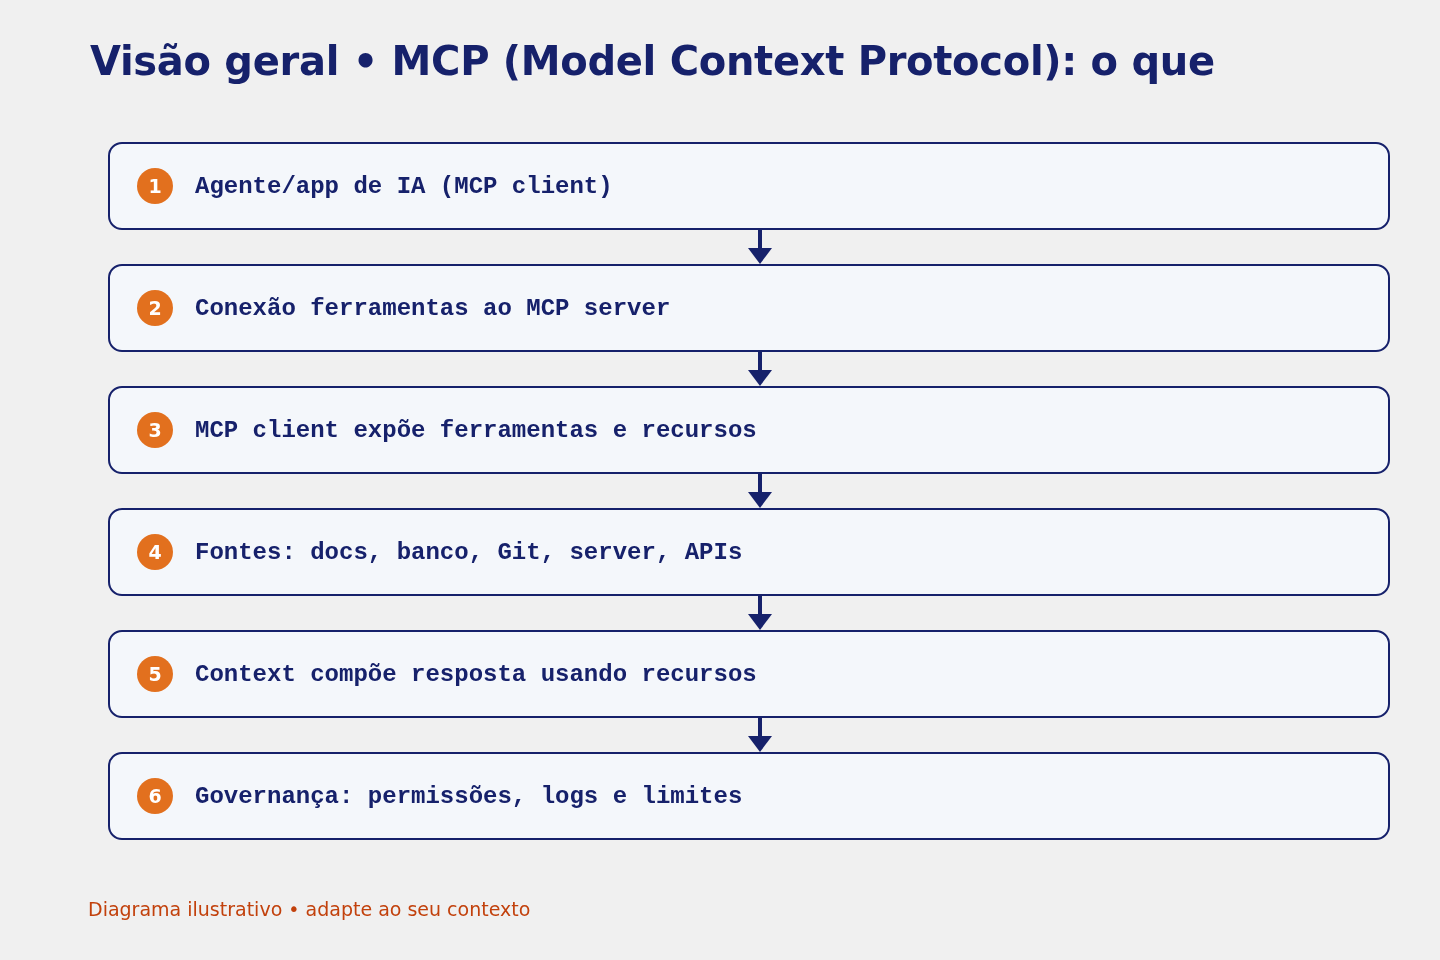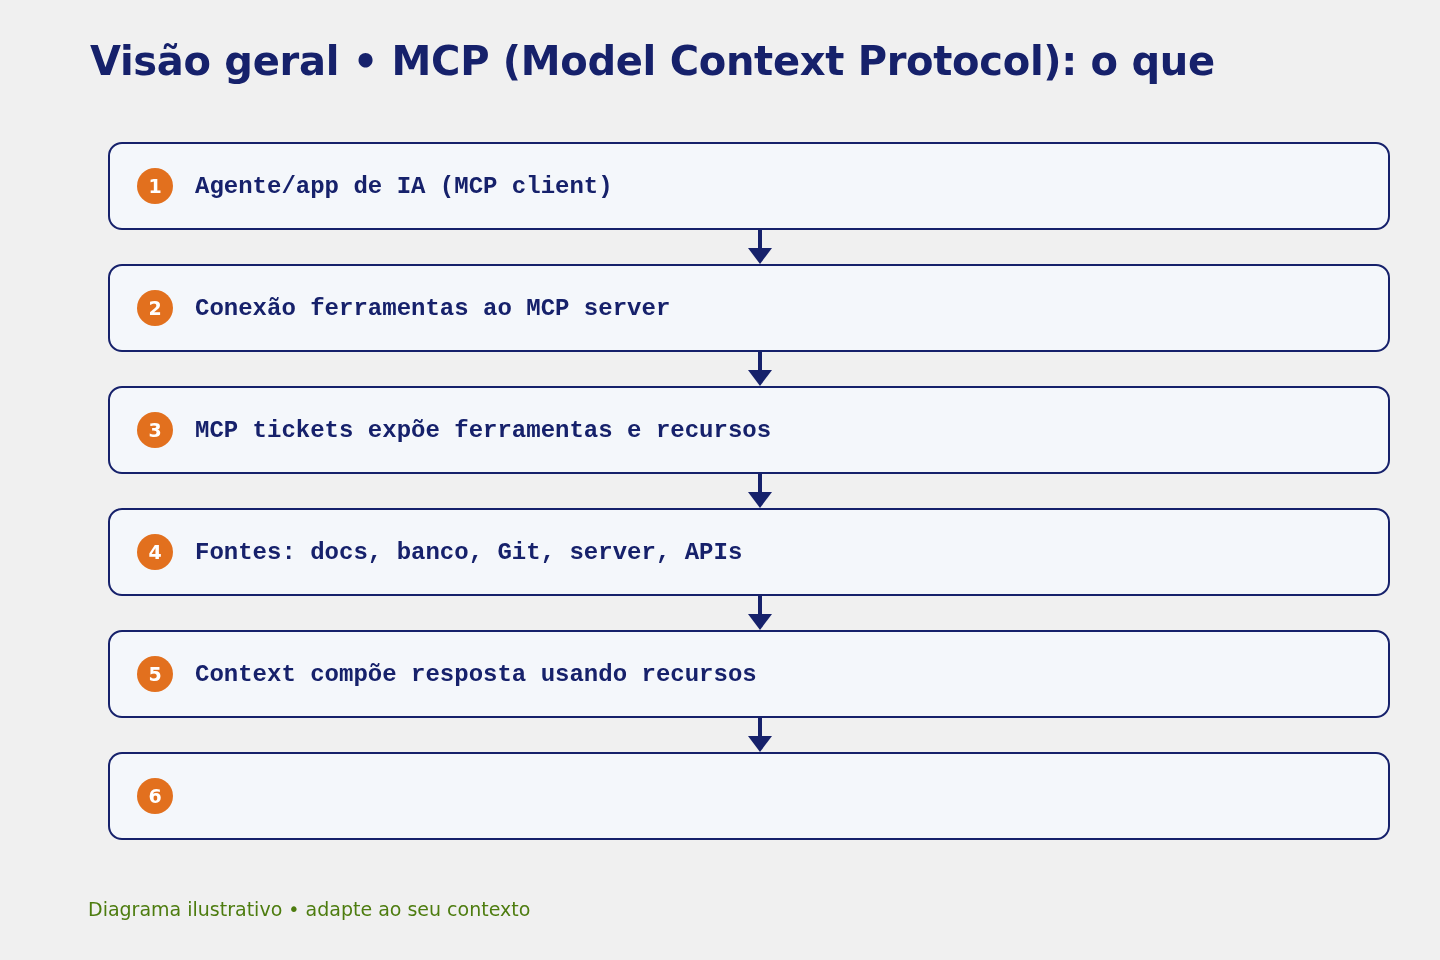--- a/index.html
+++ b/index.html
@@ -99,21 +99,21 @@
     border-left: 12px solid transparent;
     border-right: 12px solid transparent;
     border-top: 16px solid #16216b;
   }
 
   .footnote {
     position: absolute;
     left: 70px;
     top: 898px;
     font-size: 19px;
-    color: #4d7c0f;
+    color: #c2410c;
     font-family: "DejaVu Sans", sans-serif;
   }
 </style>
 </head>
 <body>
 
 <div class="page">
 
   <div class="title">Visão geral • MCP (Model Context Protocol): o que</div>
 
@@ -139,21 +139,21 @@
     </div>
 
     <div class="connector">
       <div class="line"></div>
       <div class="head"></div>
     </div>
 
     <div class="step-wrap">
       <div class="step">
         <div class="badge">3</div>
-        <div class="step-label">MCP tickets expõe ferramentas e recursos</div>
+        <div class="step-label">MCP client expõe ferramentas e recursos</div>
       </div>
     </div>
 
     <div class="connector">
       <div class="line"></div>
       <div class="head"></div>
     </div>
 
     <div class="step-wrap">
       <div class="step">
@@ -175,20 +175,21 @@
     </div>
 
     <div class="connector">
       <div class="line"></div>
       <div class="head"></div>
     </div>
 
     <div class="step-wrap">
       <div class="step">
         <div class="badge">6</div>
+        <div class="step-label">Governança: permissões, logs e limites</div>
       </div>
     </div>
 
   </div>
 
   <div class="footnote">Diagrama ilustrativo • adapte ao seu contexto</div>
 
 </div>
 
 </body></html>

